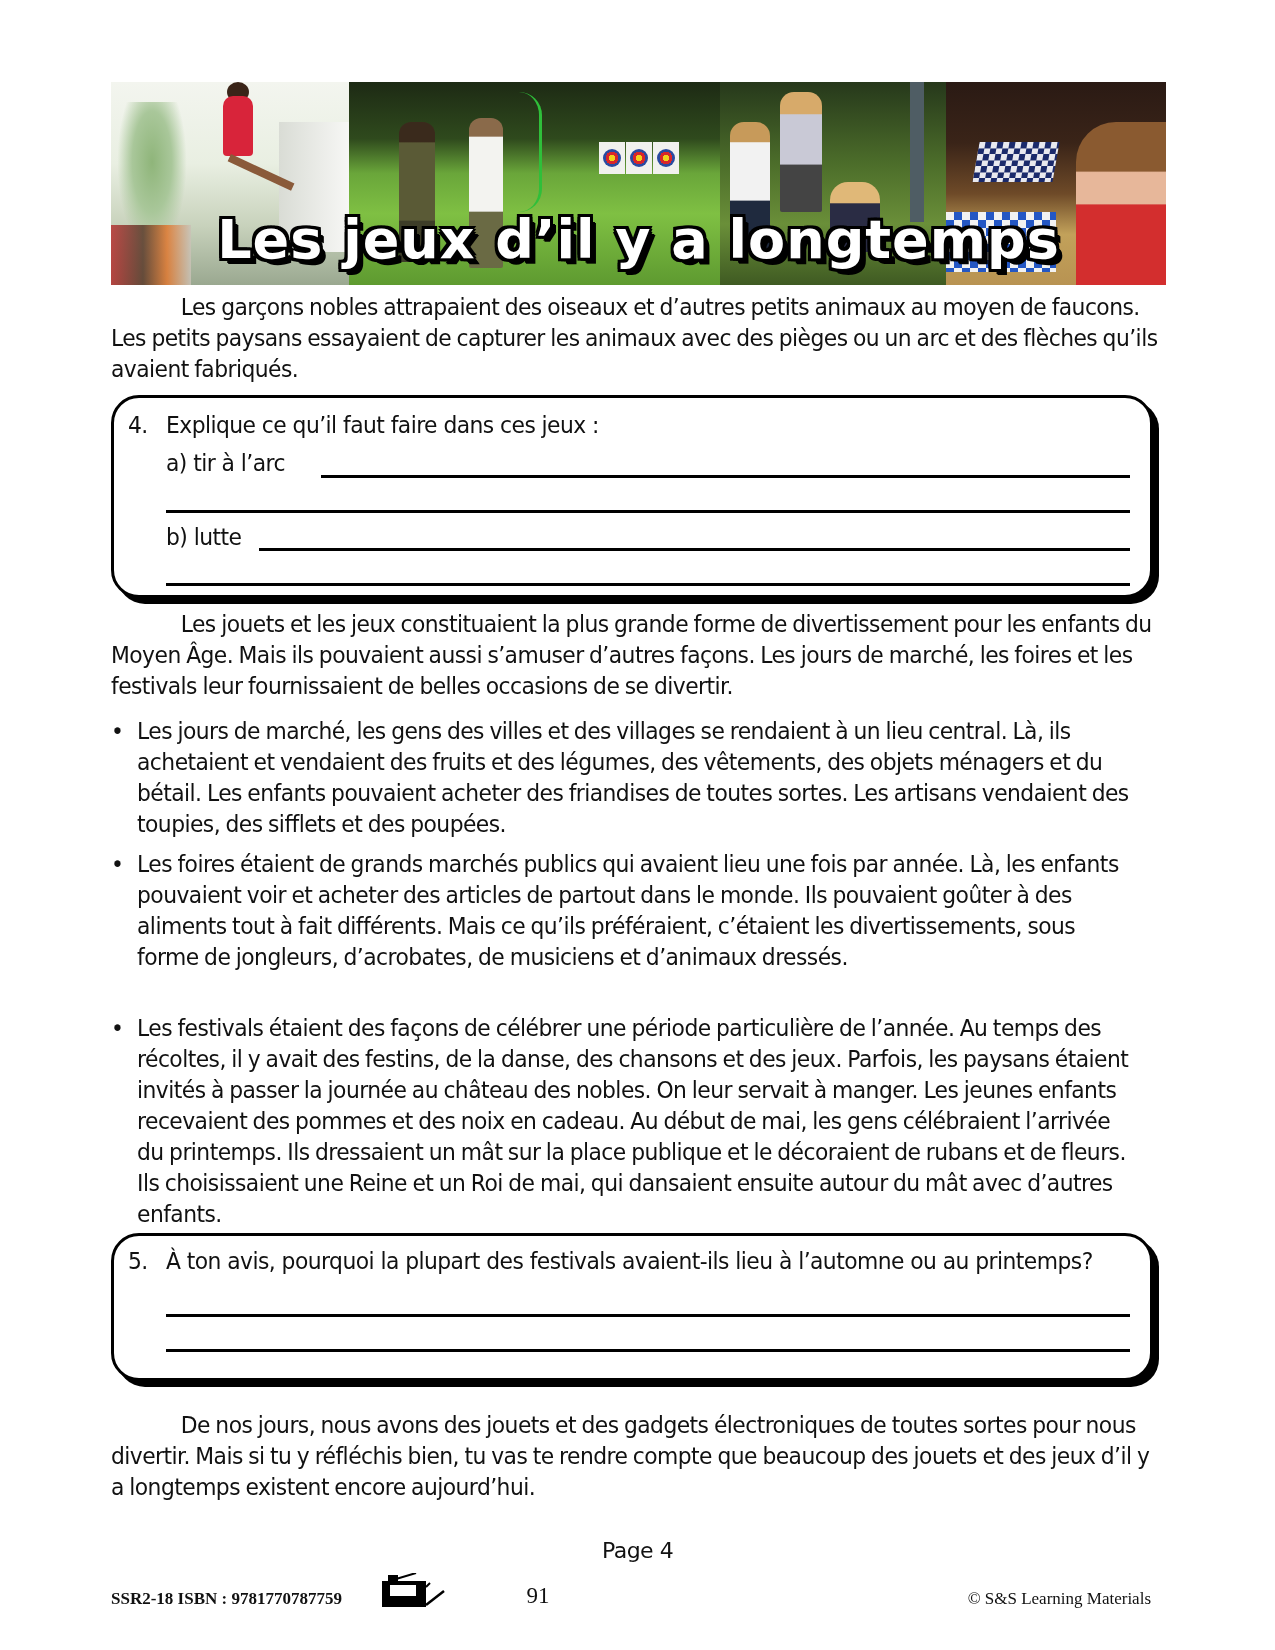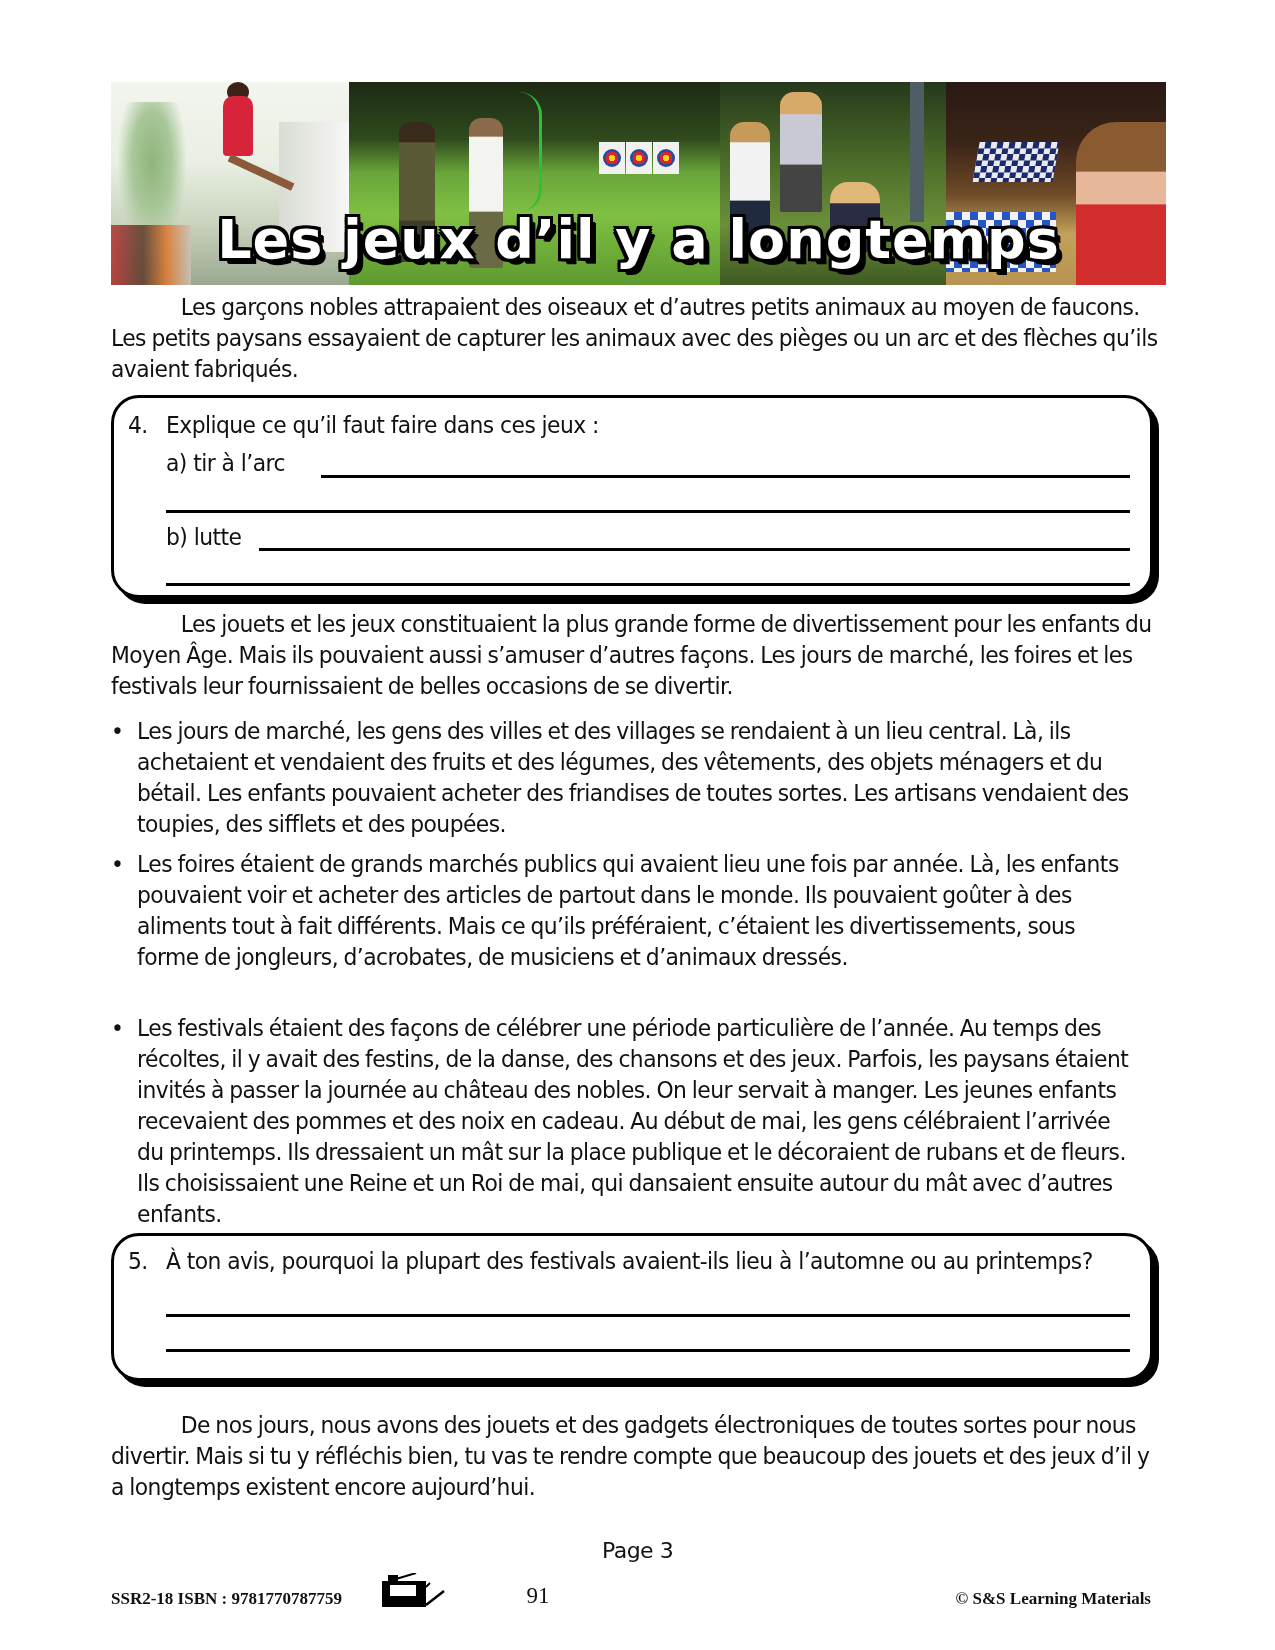--- a/index.html
+++ b/index.html
@@ -84,21 +84,21 @@
   .line { position: absolute; height: 3px; background: #000; }
 
   
   .page-label { position: absolute; left: 0; width: 1275px; top: 1538px; text-align: center;
                 font-size: 22px; letter-spacing: -0.5px; }
   .footer-left { position: absolute; left: 111px; top: 1589px; font-family: "Liberation Serif", serif;
                  font-weight: bold; font-size: 17px; }
   .footer-center { position: absolute; left: 0; width: 1076px; top: 1583px; text-align: center;
                    font-family: "Liberation Serif", serif; font-size: 23px; }
   .footer-right { position: absolute; right: 124px; top: 1589px; font-family: "Liberation Serif", serif;
-                  font-weight: bold; font-size: 17px; }
+                  font-weight: normal; font-size: 17px; }
   .copier-icon { position: absolute; left: 382px; top: 1573px; width: 70px; height: 34px; }
 </style>
 </head>
 <body>
 
 <div class="banner">
   <div class="photo photo-jump">
     <div class="tree"></div>
       <div class="wall"></div>
       <div class="girlhead"></div>
@@ -159,21 +159,21 @@
 <div class="qbox" style="top:1233px; height:148px;">
   <span class="qtext" style="left:14px; top:10px;">5.</span>
   <span class="qtext" style="left:52px; top:10px;">À ton avis, pourquoi la plupart des festivals avaient-ils lieu à l’automne ou au printemps?</span>
   <div class="line" style="left:52px; right:20px; top:78px;"></div>
   <div class="line" style="left:52px; right:20px; top:113px;"></div>
 
 </div>
 
 <div class="para indent" style="top:1410px;">De nos jours, nous avons des jouets et des gadgets électroniques de toutes sortes pour nous divertir. Mais si tu y réfléchis bien, tu vas te rendre compte que beaucoup des jouets et des jeux d’il y a longtemps existent encore aujourd’hui.</div>
 
-<div class="page-label">Page 3</div>
+<div class="page-label">Page 4</div>
 
 <div class="footer-left">SSR2-18  ISBN : 9781770787759</div>
 <div class="copier-icon">
   <svg width="70" height="34" viewBox="0 0 70 34">
     <rect x="0" y="8" width="44" height="26" fill="#000"></rect>
     <rect x="8" y="12" width="26" height="11" fill="#fff"></rect>
     <rect x="6" y="2" width="10" height="8" fill="#000"></rect>
     <line x1="14" y1="6" x2="34" y2="0" stroke="#000" stroke-width="2"></line>
     <line x1="44" y1="32" x2="62" y2="18" stroke="#000" stroke-width="2.5"></line>
     <line x1="44" y1="14" x2="48" y2="10" stroke="#000" stroke-width="2"></line>

